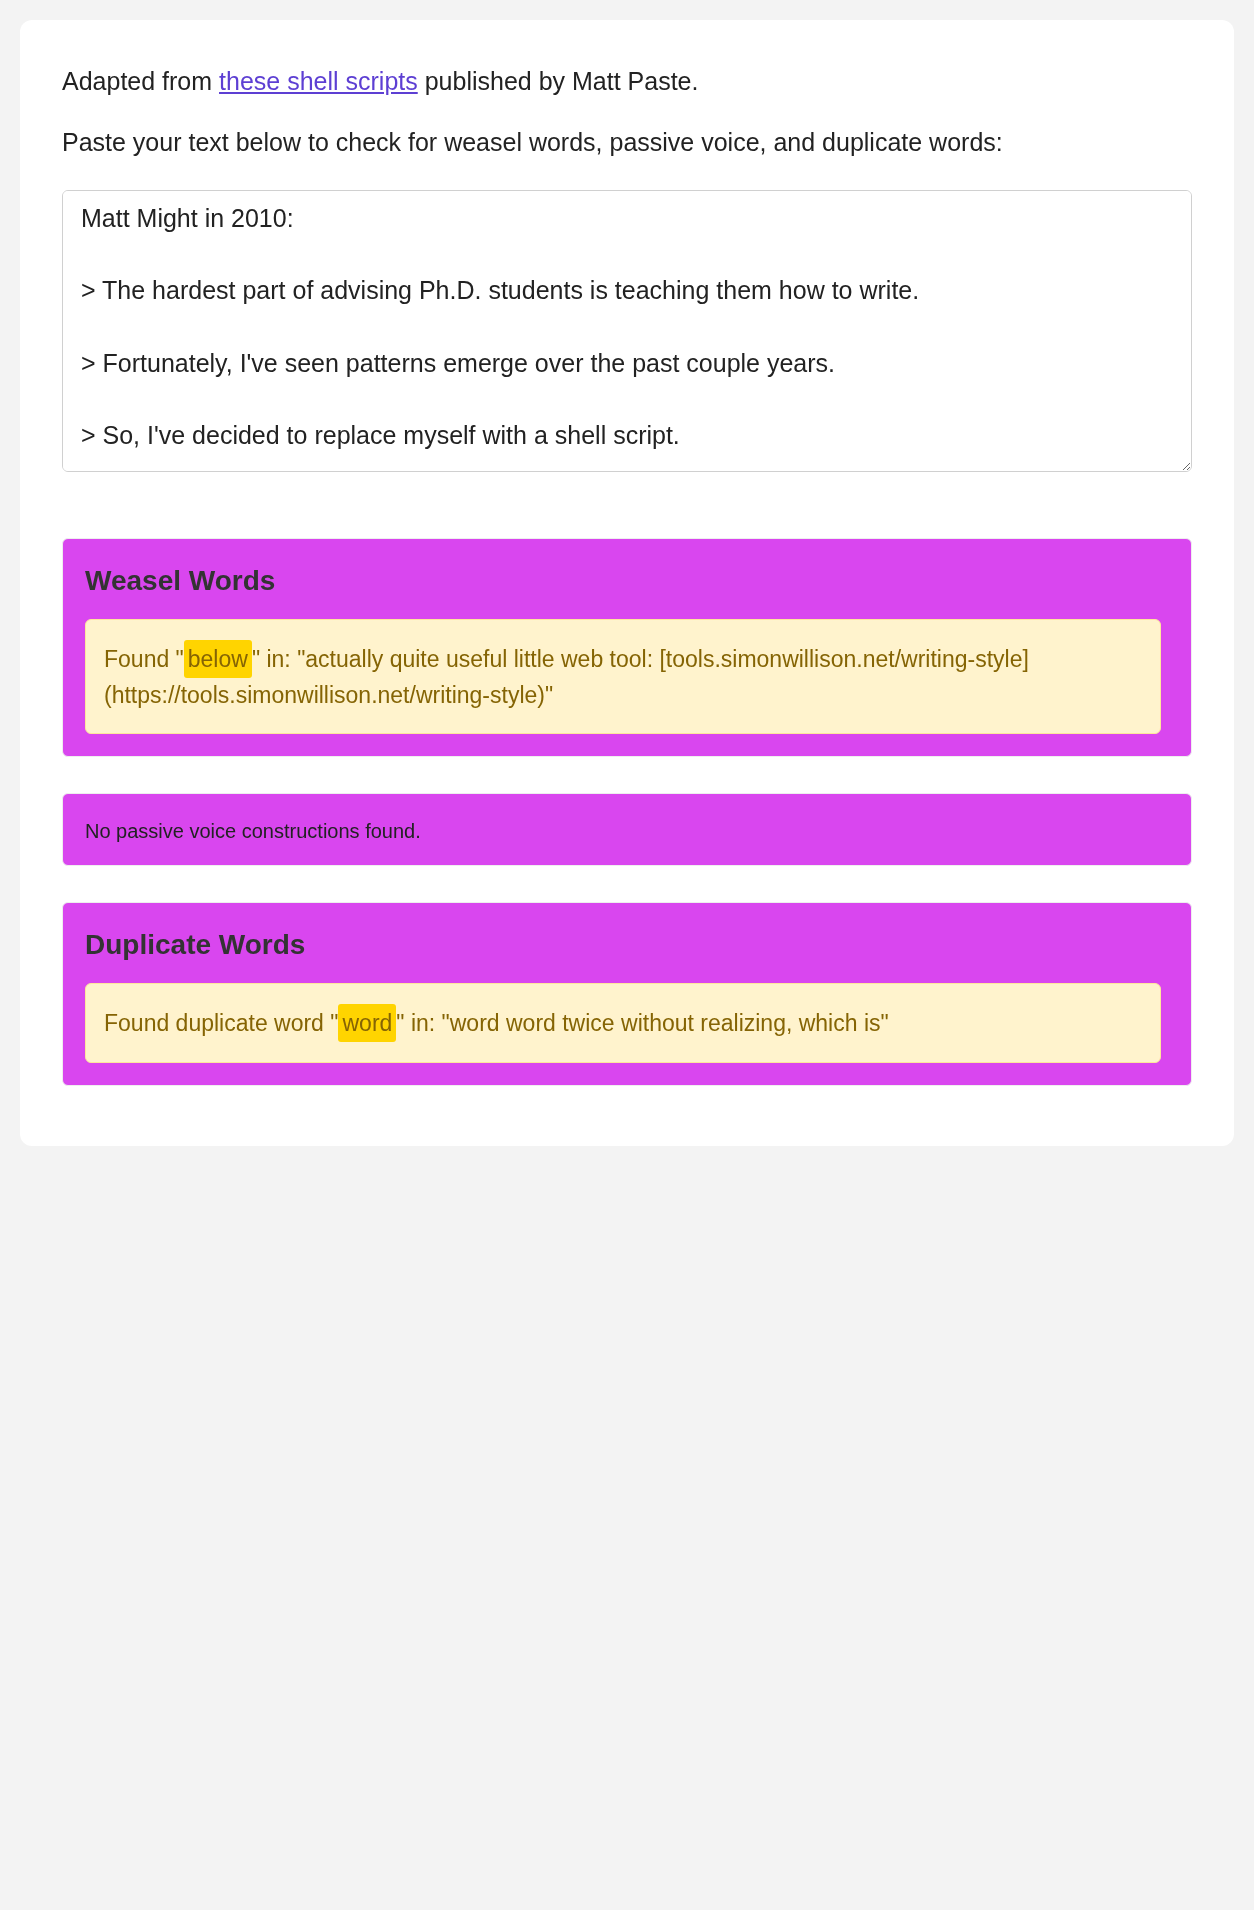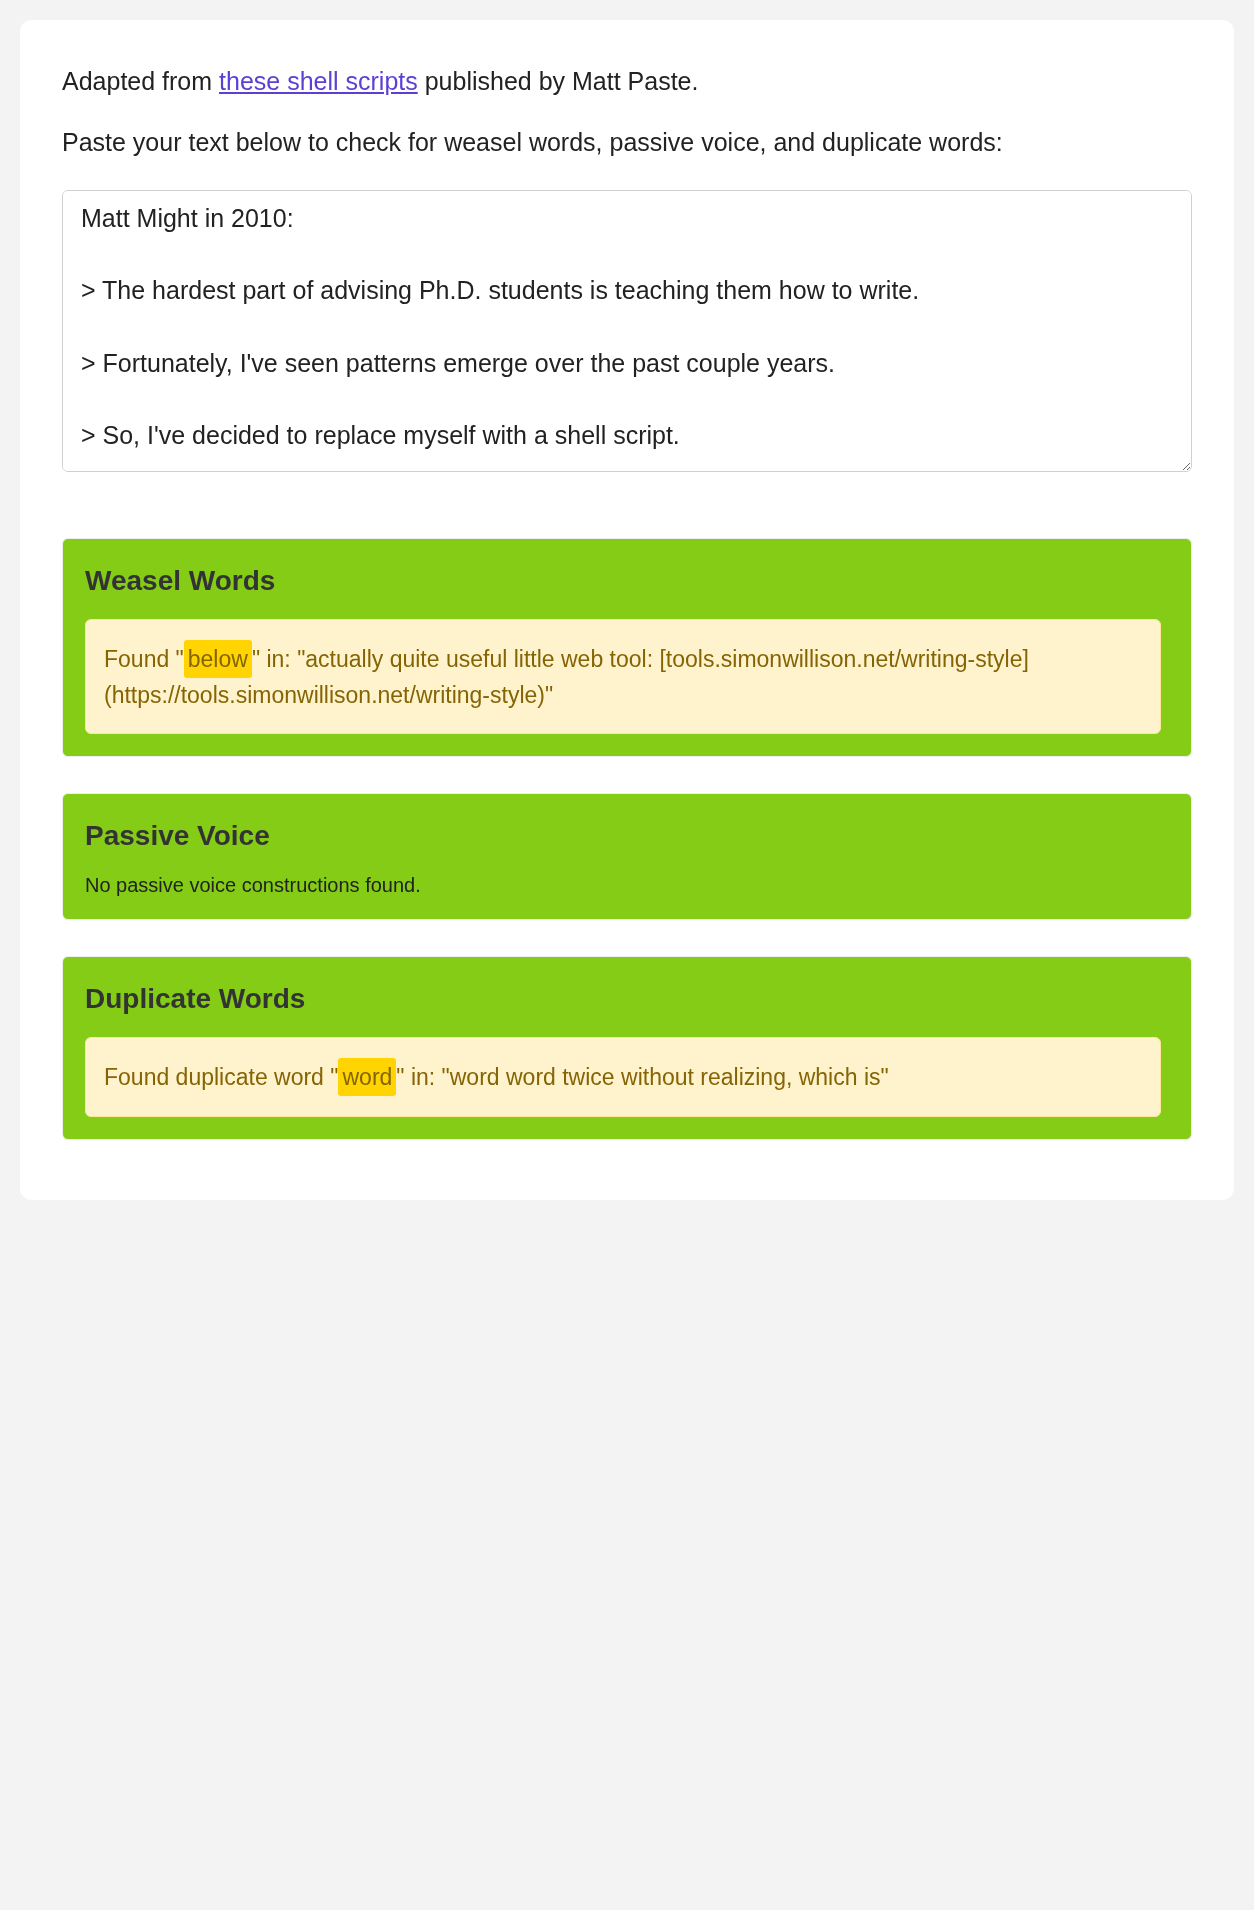--- a/index.html
+++ b/index.html
@@ -49,21 +49,21 @@
     color: #222222;
     border: 1px solid #d0d0d0;
     border-radius: 6px;
     padding: 9px 18px;
     line-height: 1.45;
     resize: both;
     overflow-y: scroll;
   }
   .section {
     margin-top: 62px;
-    background: #84cc16;
+    background: #d946ef;
     border: 1px solid #eeeeee;
     border-radius: 6px;
     padding: 26px 30px 22px 22px;
   }
   .section + .section {
     margin-top: 36px;
   }
   .section h2 {
     font-size: 28px;
     font-weight: 700;
@@ -118,21 +118,20 @@
   
   <div class="section">
     <h2>Weasel Words</h2>
     <div class="warning">
       <span>Found "</span><span class="hl">below</span><span>" in: "actually quite useful little web tool: [tools.simonwillison.net/writing-style](https://tools.simonwillison.net/writing-style)"</span>
     </div>
   </div>
 
   
   <div class="section">
-    <h2>Passive Voice</h2>
     <p class="empty">No passive voice constructions found.</p>
   </div>
 
   
   <div class="section">
     <h2>Duplicate Words</h2>
     <div class="warning">
       <span>Found duplicate word "</span><span class="hl">word</span><span>" in: "word word twice without realizing, which is"</span>
     </div>
   </div>

